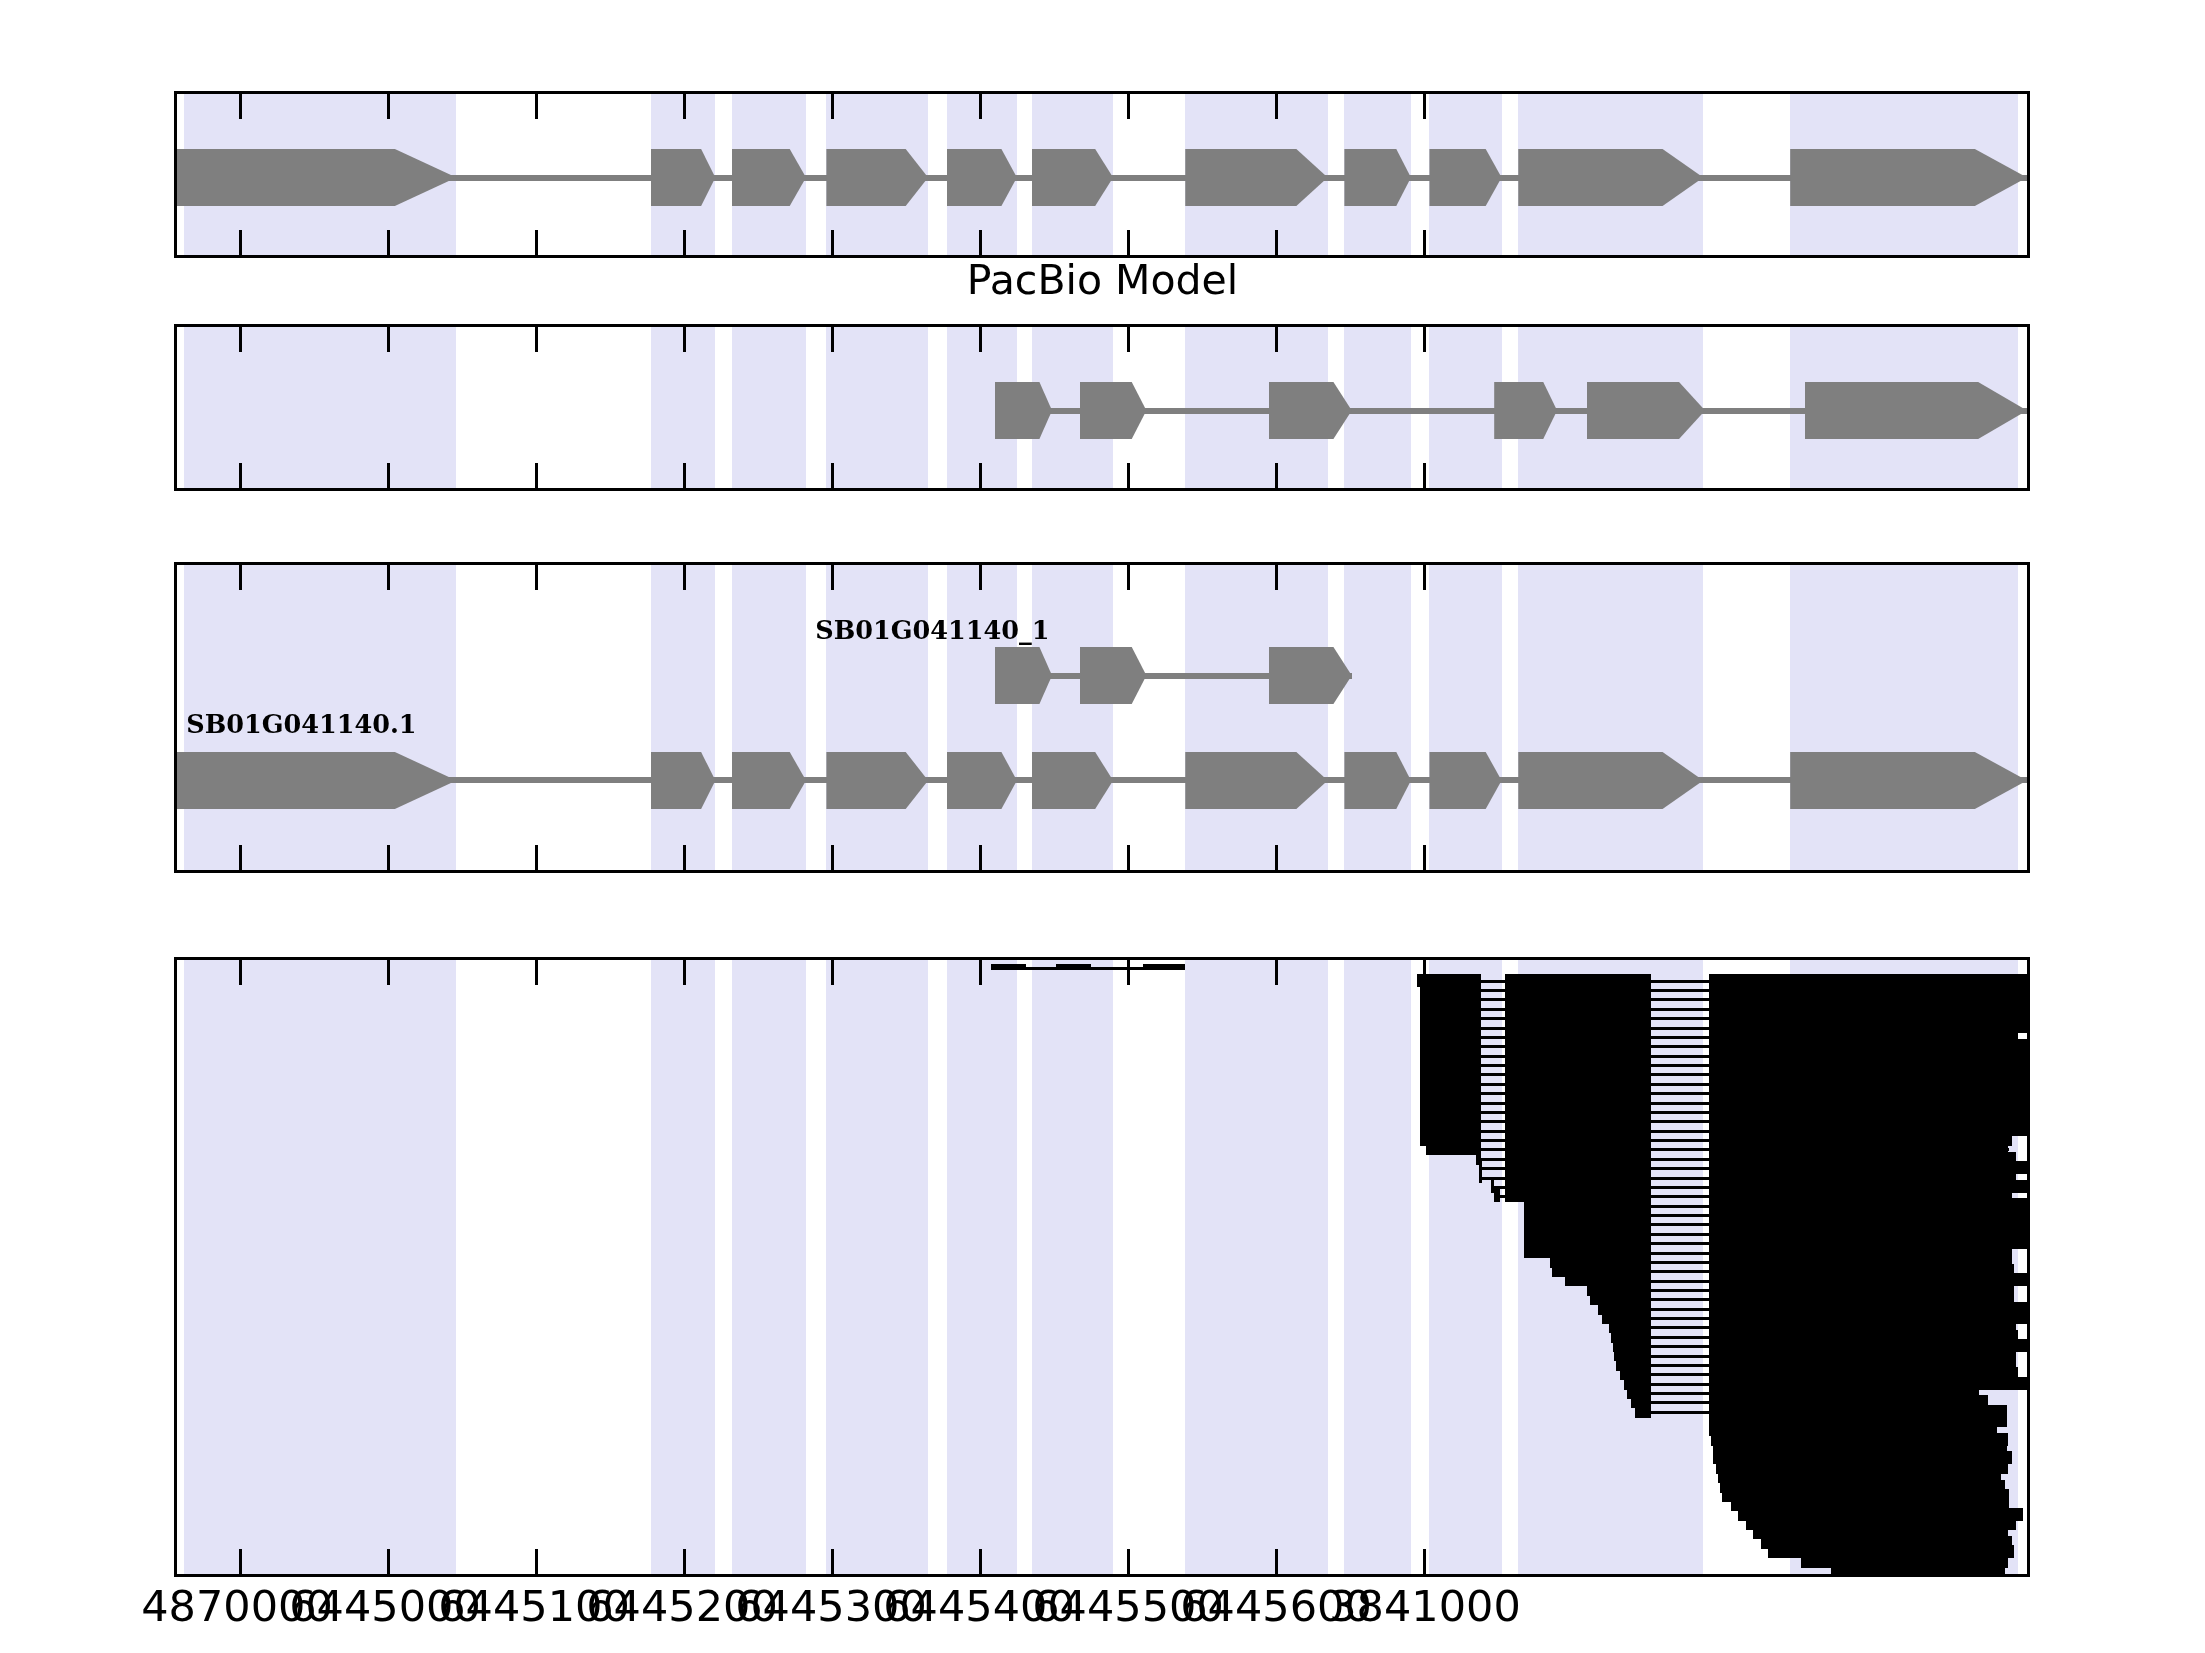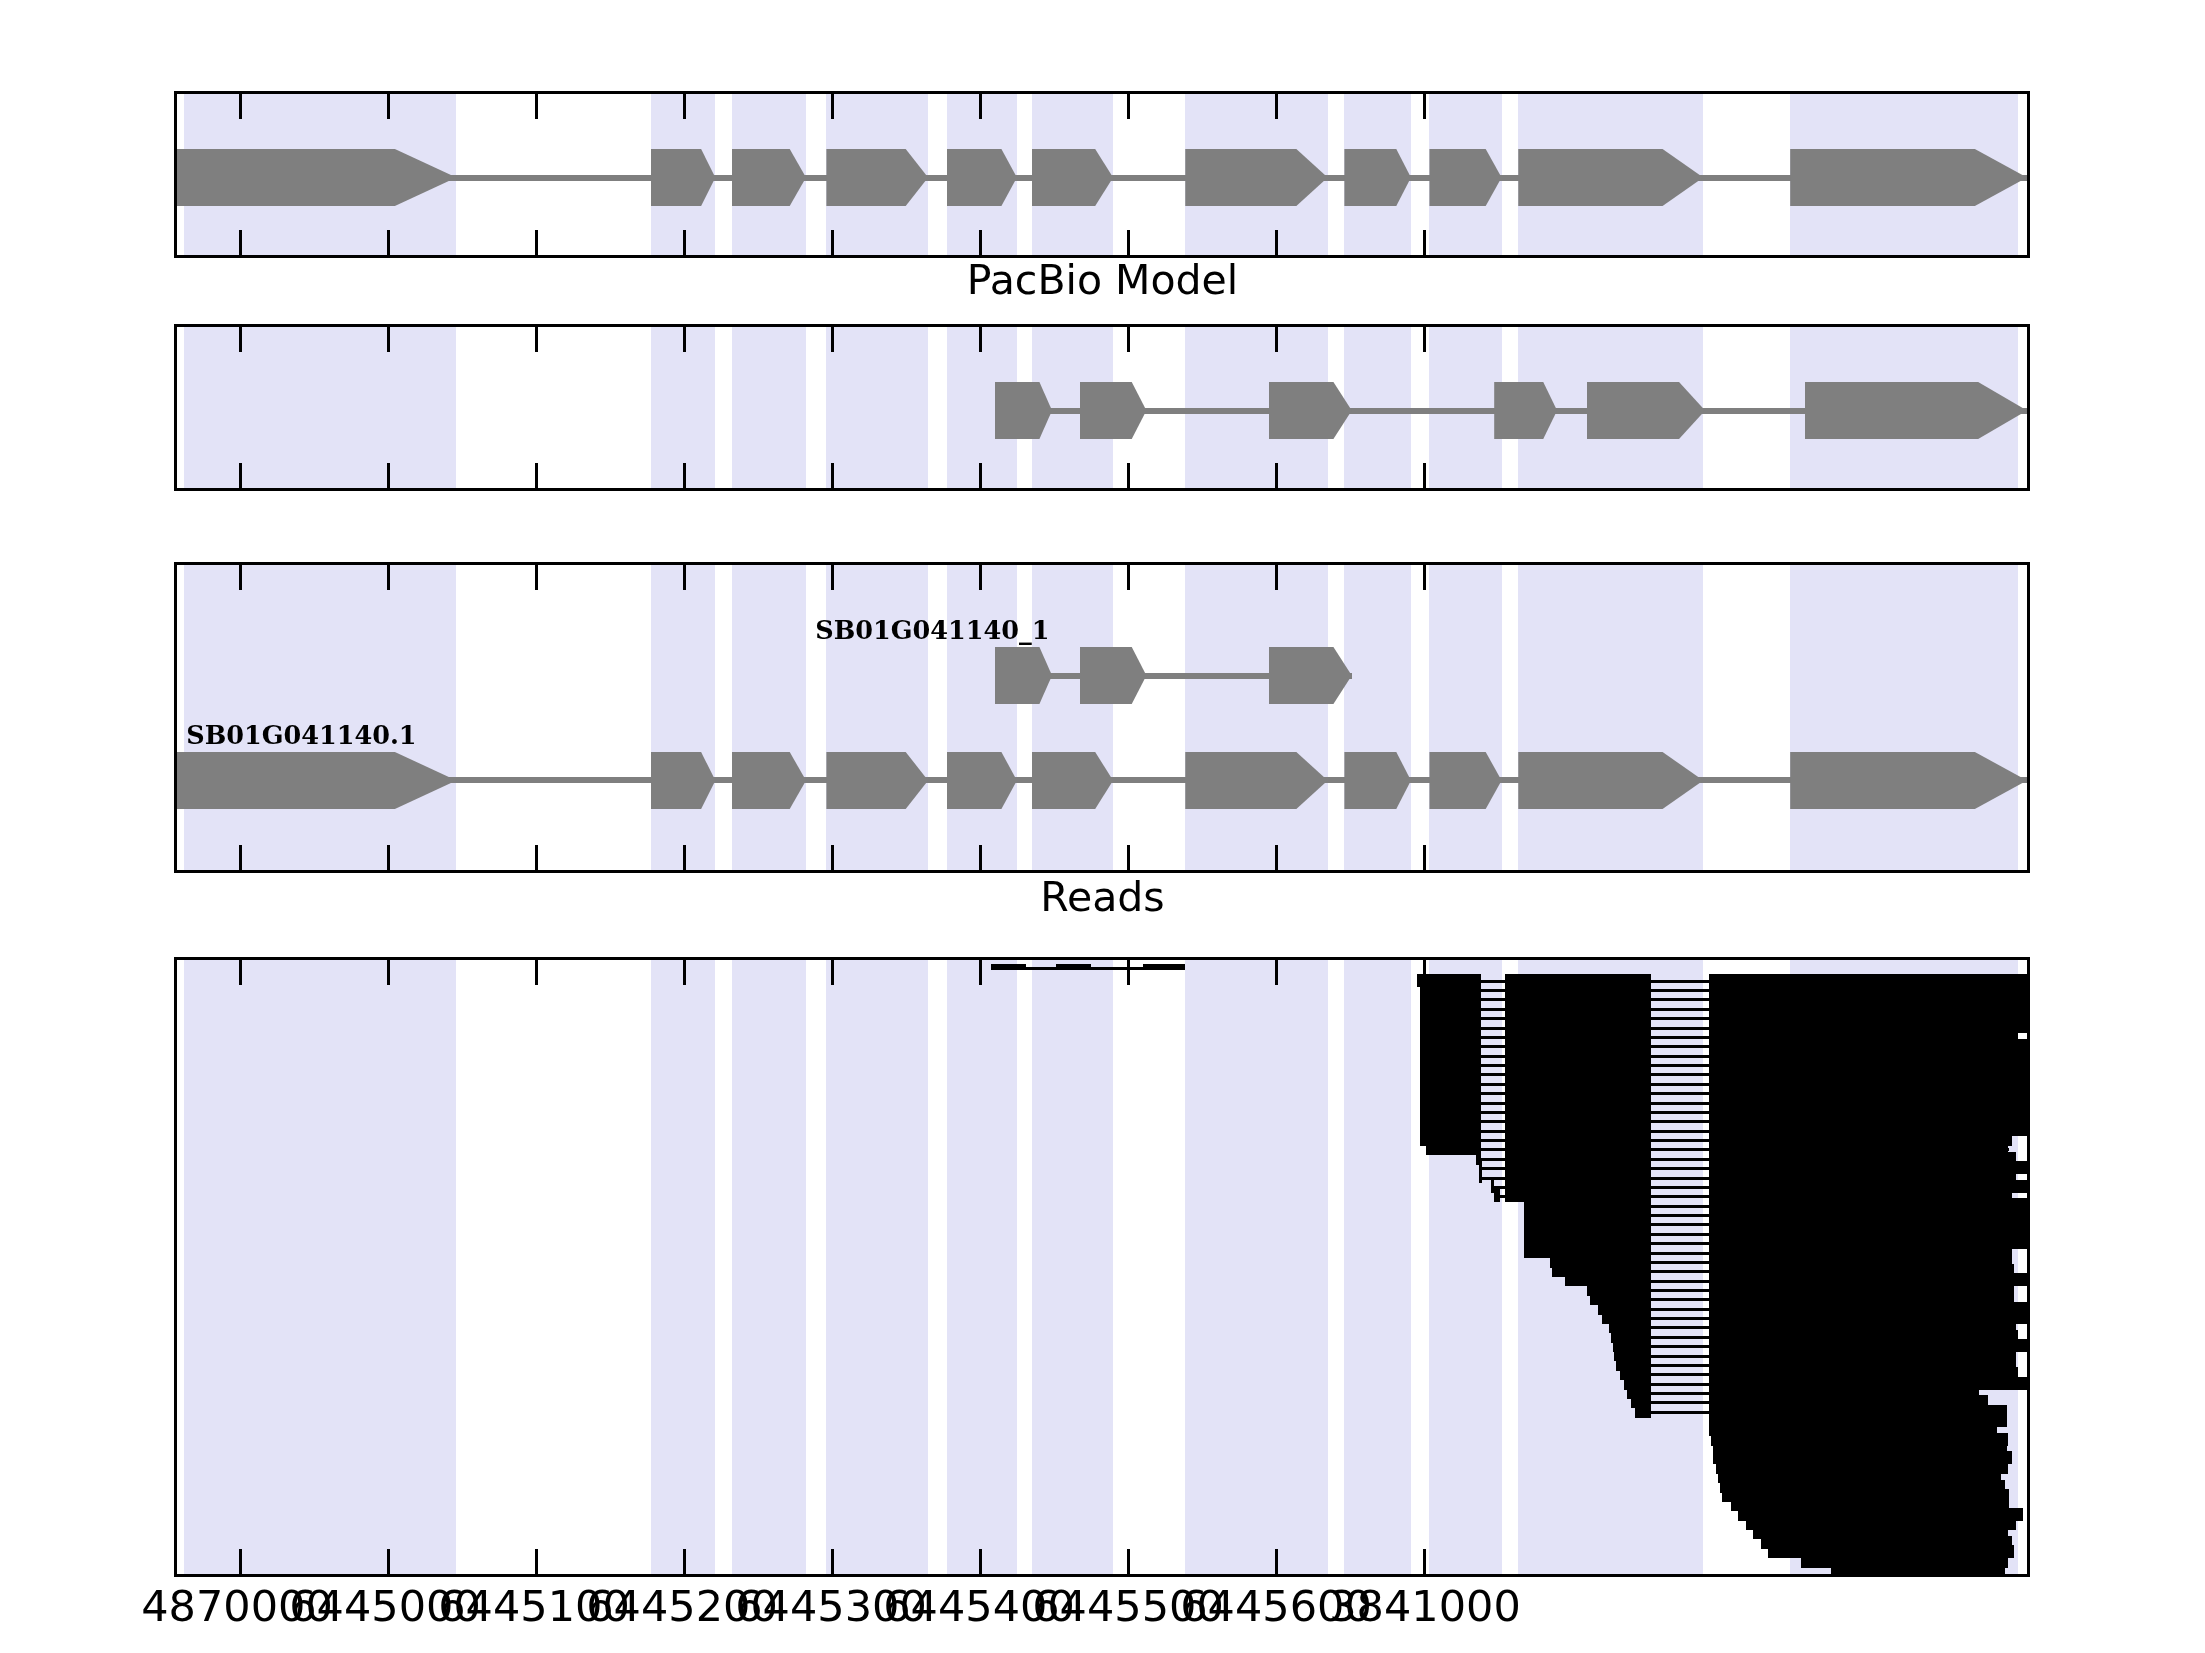--- a/index.html
+++ b/index.html
@@ -193,25 +193,24 @@
         <div class="exon" style="left: 25.6%; width: 3.5%; top: 187px; height: 57px; background: rgb(127, 127, 127); clip-path: polygon(0px 0px, 78% 0px, 100% 50%, 78% 100%, 0px 100%);"></div>
         <div class="exon" style="left: 30%; width: 4%; top: 187px; height: 57px; background: rgb(127, 127, 127); clip-path: polygon(0px 0px, 78% 0px, 100% 50%, 78% 100%, 0px 100%);"></div>
         <div class="exon" style="left: 35.1%; width: 5.5%; top: 187px; height: 57px; background: rgb(127, 127, 127); clip-path: polygon(0px 0px, 78% 0px, 100% 50%, 78% 100%, 0px 100%);"></div>
         <div class="exon" style="left: 41.6%; width: 3.8%; top: 187px; height: 57px; background: rgb(127, 127, 127); clip-path: polygon(0px 0px, 78% 0px, 100% 50%, 78% 100%, 0px 100%);"></div>
         <div class="exon" style="left: 46.2%; width: 4.4%; top: 187px; height: 57px; background: rgb(127, 127, 127); clip-path: polygon(0px 0px, 78% 0px, 100% 50%, 78% 100%, 0px 100%);"></div>
         <div class="exon" style="left: 54.5%; width: 7.7%; top: 187px; height: 57px; background: rgb(127, 127, 127); clip-path: polygon(0px 0px, 78% 0px, 100% 50%, 78% 100%, 0px 100%);"></div>
         <div class="exon" style="left: 63.1%; width: 3.6%; top: 187px; height: 57px; background: rgb(127, 127, 127); clip-path: polygon(0px 0px, 78% 0px, 100% 50%, 78% 100%, 0px 100%);"></div>
         <div class="exon" style="left: 67.7%; width: 3.9%; top: 187px; height: 57px; background: rgb(127, 127, 127); clip-path: polygon(0px 0px, 78% 0px, 100% 50%, 78% 100%, 0px 100%);"></div>
         <div class="exon" style="left: 72.5%; width: 10%; top: 187px; height: 57px; background: rgb(127, 127, 127); clip-path: polygon(0px 0px, 78% 0px, 100% 50%, 78% 100%, 0px 100%);"></div>
         <div class="exon" style="left: 87.2%; width: 12.8%; top: 187px; height: 57px; background: rgb(127, 127, 127); clip-path: polygon(0px 0px, 78% 0px, 100% 50%, 78% 100%, 0px 100%);"></div>
-        <div class="feat-label" style="left: 0.5%; top: 158px;">SB01G041140.1</div>
+        <div class="feat-label" style="left: 0.5%; top: 147px;">SB01G041140.1</div>
       </div>
   </div>
 
-  <div class="panel-title" style="top:877px;">Reads</div>
 
   <div class="axes" id="ax-reads" style="left:174px;top:957px;width:1856px;height:620px;">
     <div class="plotarea" id="plot-reads">
         <div class="exon-band" style="left: 0.4%; width: 14.7%; background: rgb(227, 227, 247);"></div>
         <div class="exon-band" style="left: 25.6%; width: 3.5%; background: rgb(227, 227, 247);"></div>
         <div class="exon-band" style="left: 30%; width: 4%; background: rgb(227, 227, 247);"></div>
         <div class="exon-band" style="left: 35.1%; width: 5.5%; background: rgb(227, 227, 247);"></div>
         <div class="exon-band" style="left: 41.6%; width: 3.8%; background: rgb(227, 227, 247);"></div>
         <div class="exon-band" style="left: 46.2%; width: 4.4%; background: rgb(227, 227, 247);"></div>
         <div class="exon-band" style="left: 54.5%; width: 7.7%; background: rgb(227, 227, 247);"></div>

